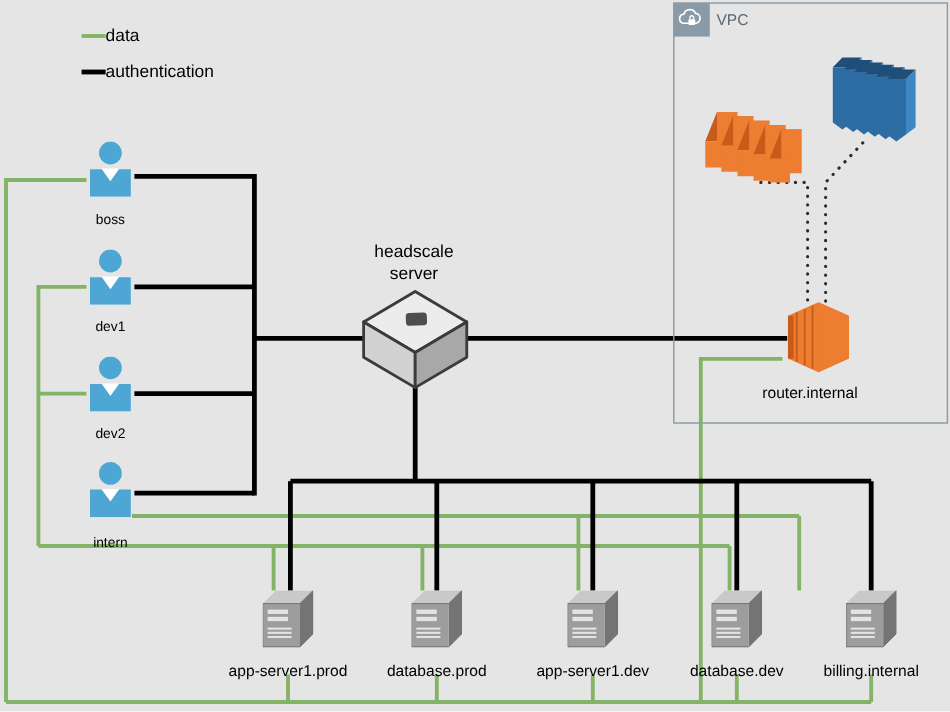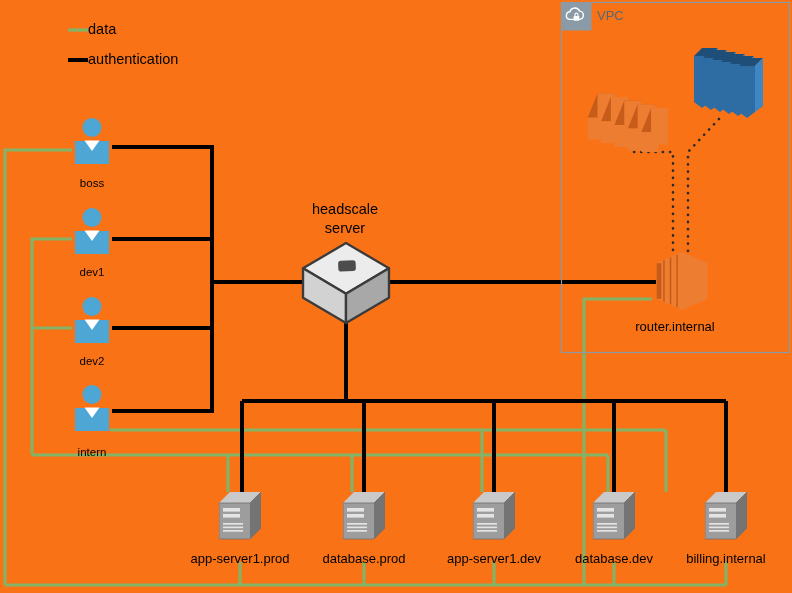--- a/index.html
+++ b/index.html
@@ -2,21 +2,21 @@
 <html><head>
 <meta charset="utf-8">
 <title>Network Topology Diagram</title>
 <style>
   html,body{margin:0;padding:0;background:#ffffff;}
   body{
     width:792px;height:593px;overflow:hidden;
     font-family:"Liberation Sans","DejaVu Sans",sans-serif;
     -webkit-font-smoothing:antialiased;
   }
-  #diagram-root{position:relative;width:792px;height:593px;background:#f97316;}
+  #diagram-root{position:relative;width:792px;height:593px;background:#e5e5e5;}
   svg#net{position:absolute;left:0;top:0;width:792px;height:593px;display:block;}
   .lbl{font-family:"Liberation Sans","DejaVu Sans",sans-serif;fill:#000;}
   .node-label{font-size:11.5px;text-anchor:middle;dominant-baseline:middle;}
   .server-label{font-size:13px;text-anchor:middle;dominant-baseline:middle;}
   .legend-label{font-size:14.5px;dominant-baseline:middle;}
   .title-label{font-size:14.5px;text-anchor:middle;dominant-baseline:middle;}
   .vpc-label{font-size:13px;fill:#5b6770;dominant-baseline:middle;}
 </style>
 </head>
 <body>

